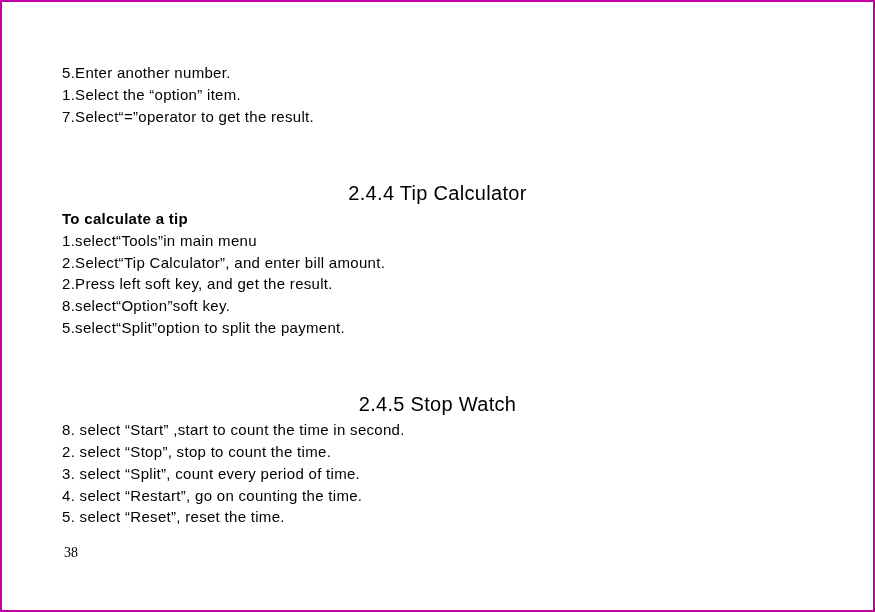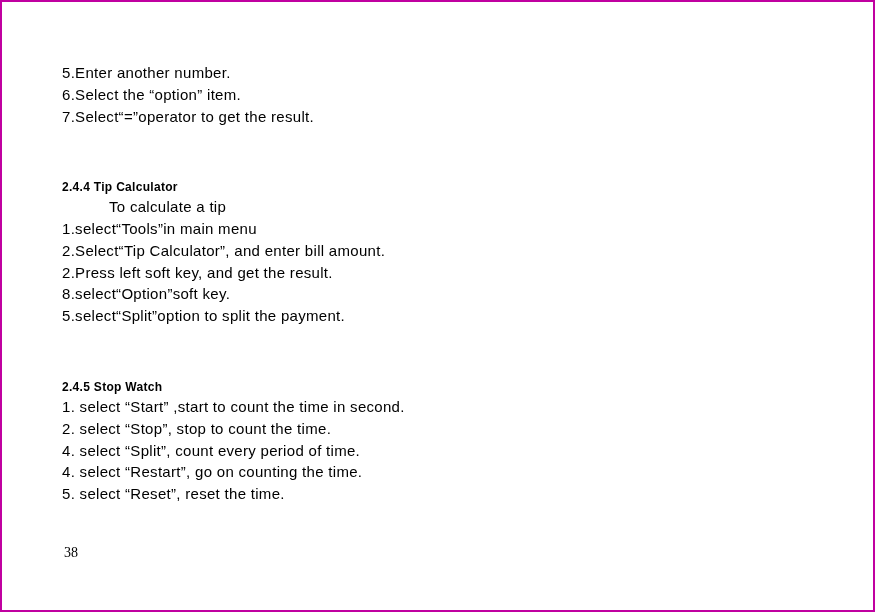--- a/index.html
+++ b/index.html
@@ -22,53 +22,53 @@
     color: #000;
     letter-spacing: 0.3px;
   }
   .line {
     margin: 0;
   }
   .blank {
     height: 1.45em;
   }
   .bold {
-    font-weight: normal;
-    margin-left: 47px;
+    font-weight: bold;
   }
   .section {
-    font-weight: bold;
-    font-size: 12px;
+    font-weight: normal;
+    font-size: 20px;
+    text-align: center;
   }
   .pagenum {
     position: absolute;
     left: 62px;
     bottom: 49px;
     font-size: 14px;
     font-family: "Times New Roman", Times, serif;
   }
 </style>
 </head>
 <body>
 
 <div class="page">
   <div class="content" id="content">
       <p class="line">5.Enter another number.</p>
-      <p class="line">6.Select the “option” item.</p>
+      <p class="line">1.Select the “option” item.</p>
       <p class="line">7.Select“=”operator  to get the result.</p>
       <p class="blank"></p>
       <p class="line section">2.4.4 Tip Calculator</p>
       <p class="line bold">To calculate a tip</p>
       <p class="line">1.select“Tools”in main menu</p>
       <p class="line">2.Select“Tip Calculator”, and  enter bill amount.</p>
       <p class="line">2.Press left soft key, and get the result.</p>
       <p class="line">8.select“Option”soft key.</p>
       <p class="line">5.select“Split”option to split the payment.</p>
       <p class="blank"></p>
       <p class="line section">2.4.5 Stop Watch</p>
-      <p class="line">1. select “Start” ,start to count the time in second.</p>
+      <p class="line">8. select “Start” ,start to count the time in second.</p>
       <p class="line">2. select “Stop”, stop to count the time.</p>
-      <p class="line">4. select “Split”, count every period of time.</p>
+      <p class="line">3. select “Split”, count every period of time.</p>
       <p class="line">4. select “Restart”, go on counting the time.</p>
       <p class="line">5. select “Reset”, reset the time.</p>
     </div>
   <div class="pagenum">38</div>
 </div>
 
 </body></html>

